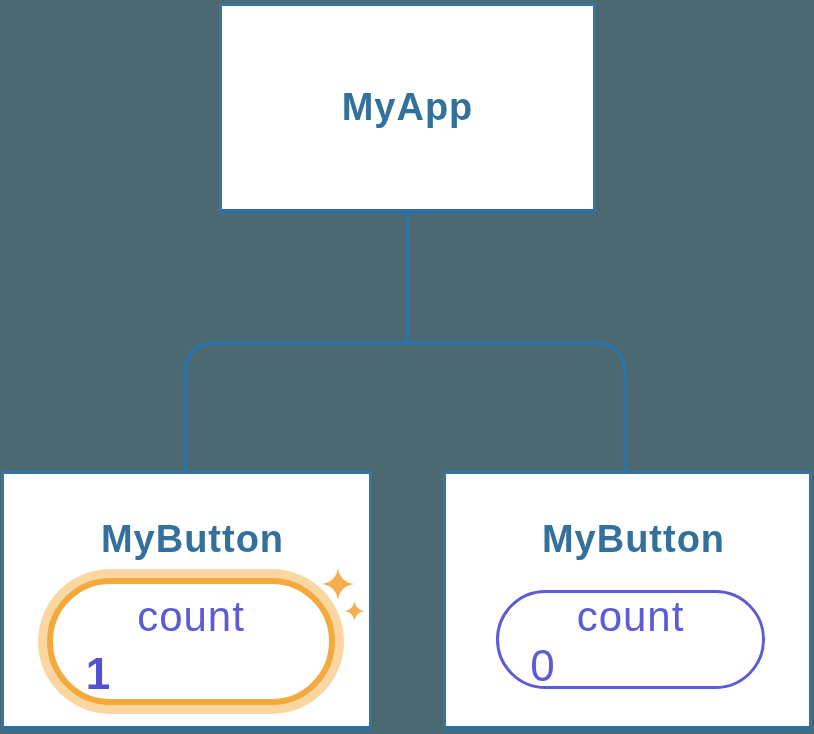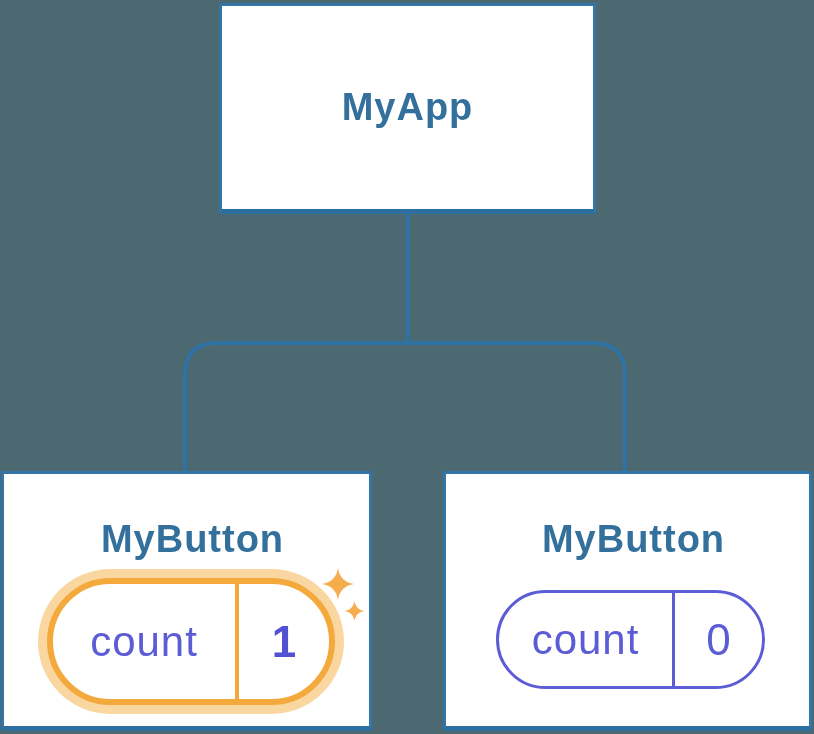--- a/index.html
+++ b/index.html
@@ -50,20 +50,21 @@
     padding: 9px;
     box-sizing: border-box;
   }
   .pill {
     display: flex;
     align-items: stretch;
     box-sizing: border-box;
     background: var(--node-fill, #ffffff);
     border-radius: 70px;
     overflow: hidden;
+    flex-direction: column;
   }
   .pill-orange {
     width: 100%; height: 100%;
     border: 6px solid var(--highlight-orange, #f4a93d);
   }
   .pill-indigo {
     position: absolute;
     left: 50px; top: 116px;
     width: 269px; height: 99px;
     border: 3px solid var(--state-indigo, #5c5cd6);

